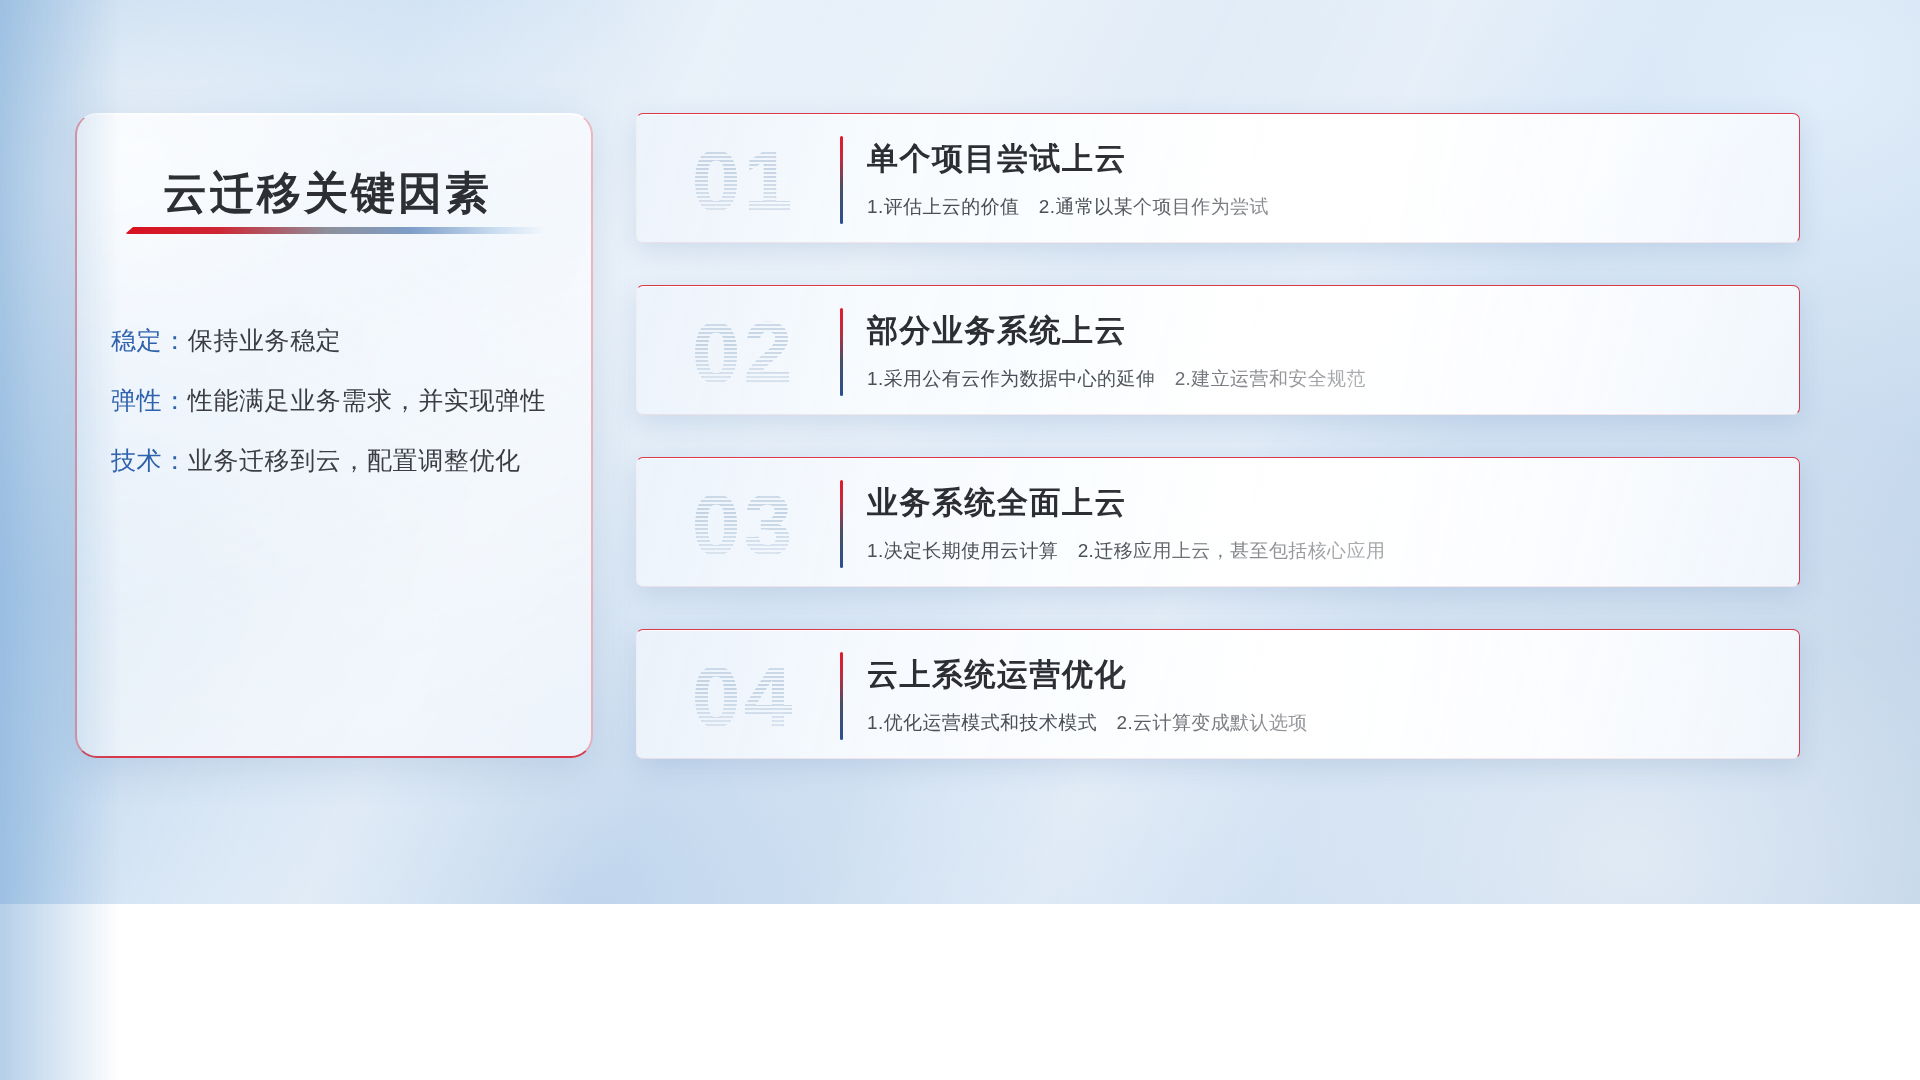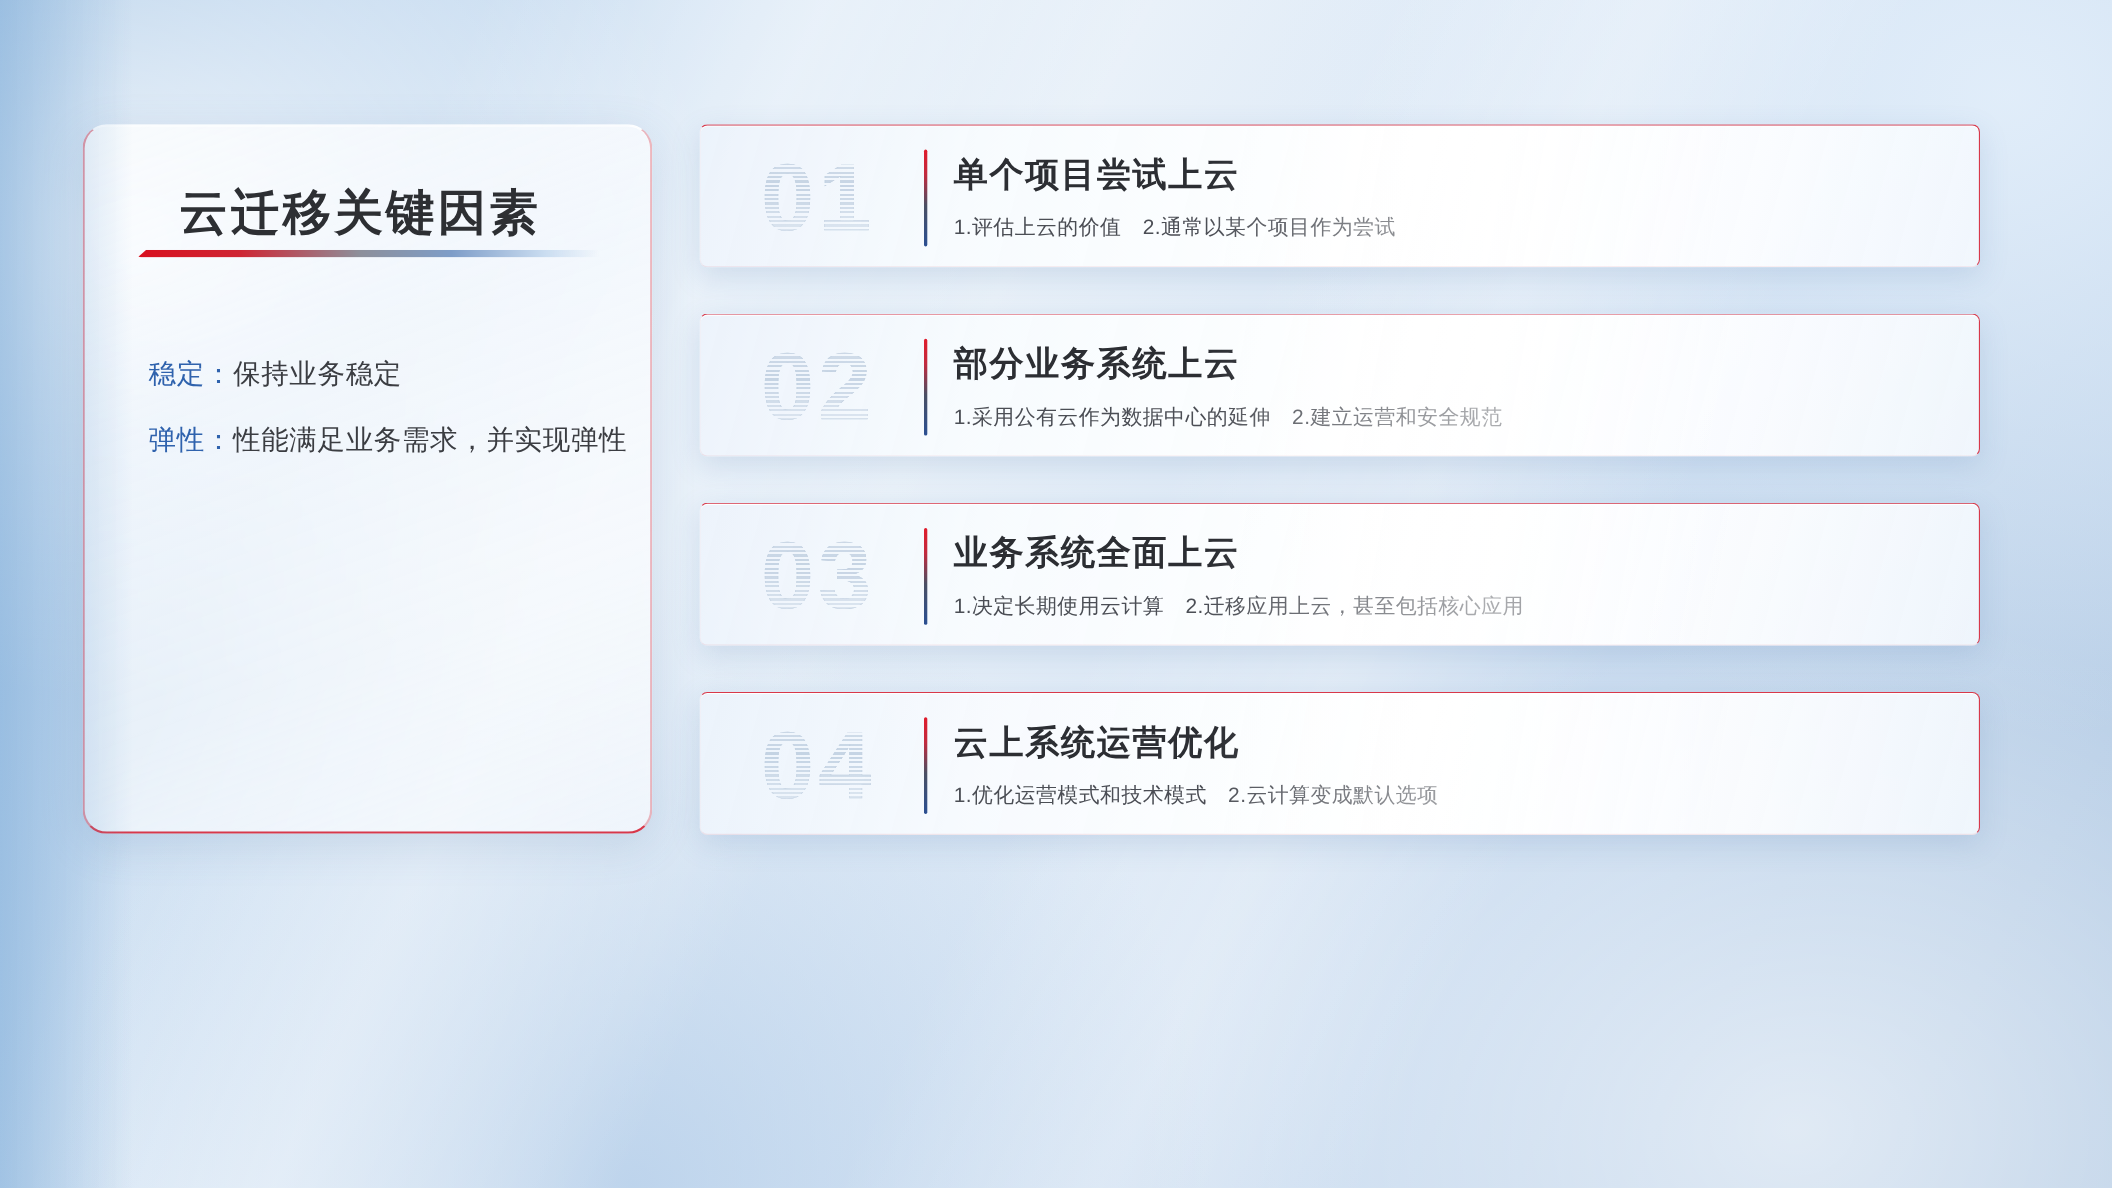--- a/index.html
+++ b/index.html
@@ -3,21 +3,21 @@
 <meta charset="utf-8">
 <style>
   * { margin:0; padding:0; box-sizing:border-box; }
   html, body {
     width:1920px; height:1080px; overflow:hidden;
     font-family:"Liberation Sans","DejaVu Sans",sans-serif;
   }
 
   
   #slide {
-    position:relative; width:1920px; height:1080px;
+    position:relative; width:1920px; height:904px;
     background:
       radial-gradient(900px 700px at 6% 20%, rgba(255,255,255,.75) 0%, rgba(255,255,255,0) 60%),
       radial-gradient(1100px 900px at 95% 8%,  rgba(226,238,250,.95) 0%, rgba(226,238,250,0) 65%),
       radial-gradient(1000px 800px at 85% 95%, rgba(255,255,255,.55) 0%, rgba(255,255,255,0) 60%),
       radial-gradient(800px 900px at 30% 100%, rgba(176,203,232,.75) 0%, rgba(176,203,232,0) 65%),
       linear-gradient(118deg,
         #a9c8e6 0%,
         #bed6ee 12%,
         #d7e6f5 28%,
         #e9f1f9 42%,
@@ -61,21 +61,21 @@
     font-size:44px; font-weight:700; color:#2d2f33; letter-spacing:3px;
     white-space:nowrap;
   }
   .title-rule{
     position:absolute; left:48px; top:113px; width:420px; height:7px;
     background:linear-gradient(90deg,#d8101f 0%, #cf2533 22%, #8d8f9a 48%, #7e9dc8 68%, #c9dcf0 88%, rgba(230,240,250,0) 100%);
     border-radius:4px;
     clip-path:polygon(8px 0, 100% 0, 100% 100%, 0 100%);
   }
   .factors{
-    position:absolute; left:34px; top:196px; right:24px;margin-left:24px;
+    position:absolute; left:34px; top:196px; right:24px;
   }
   .factor{
     font-size:25px; line-height:60px; color:#3b3d42; letter-spacing:.6px; white-space:nowrap;
   }
   .factor .k{ color:#2f62ad; }
   .factor .k.plain{ color:#3b3d42; }
   .factor.wrap{ white-space:normal; line-height:60px; }
 
   
   .cards{ position:absolute; left:636px; top:113px; width:1200px; }
@@ -146,20 +146,23 @@
 
       <div class="factor">
         <span class="k">稳定：</span><span>保持业务稳定</span>
       </div>
 
       <div class="factor">
         <span class="k">弹性：</span><span>性能满足业务需求，并实现弹性</span>
       </div>
 
 
+      <div class="factor">
+        <span class="k">技术：</span><span>业务迁移到云，配置调整优化</span>
+      </div>
 
 
     </div>
   </div>
 
   <div class="cards">
 
     <div class="card">
       <div class="num">
           <span class="ghost">01</span>

